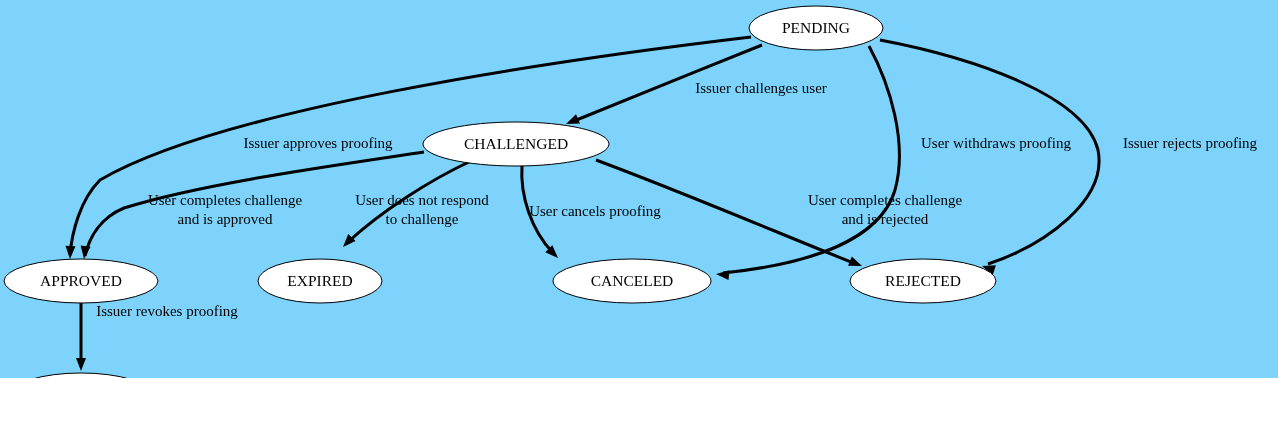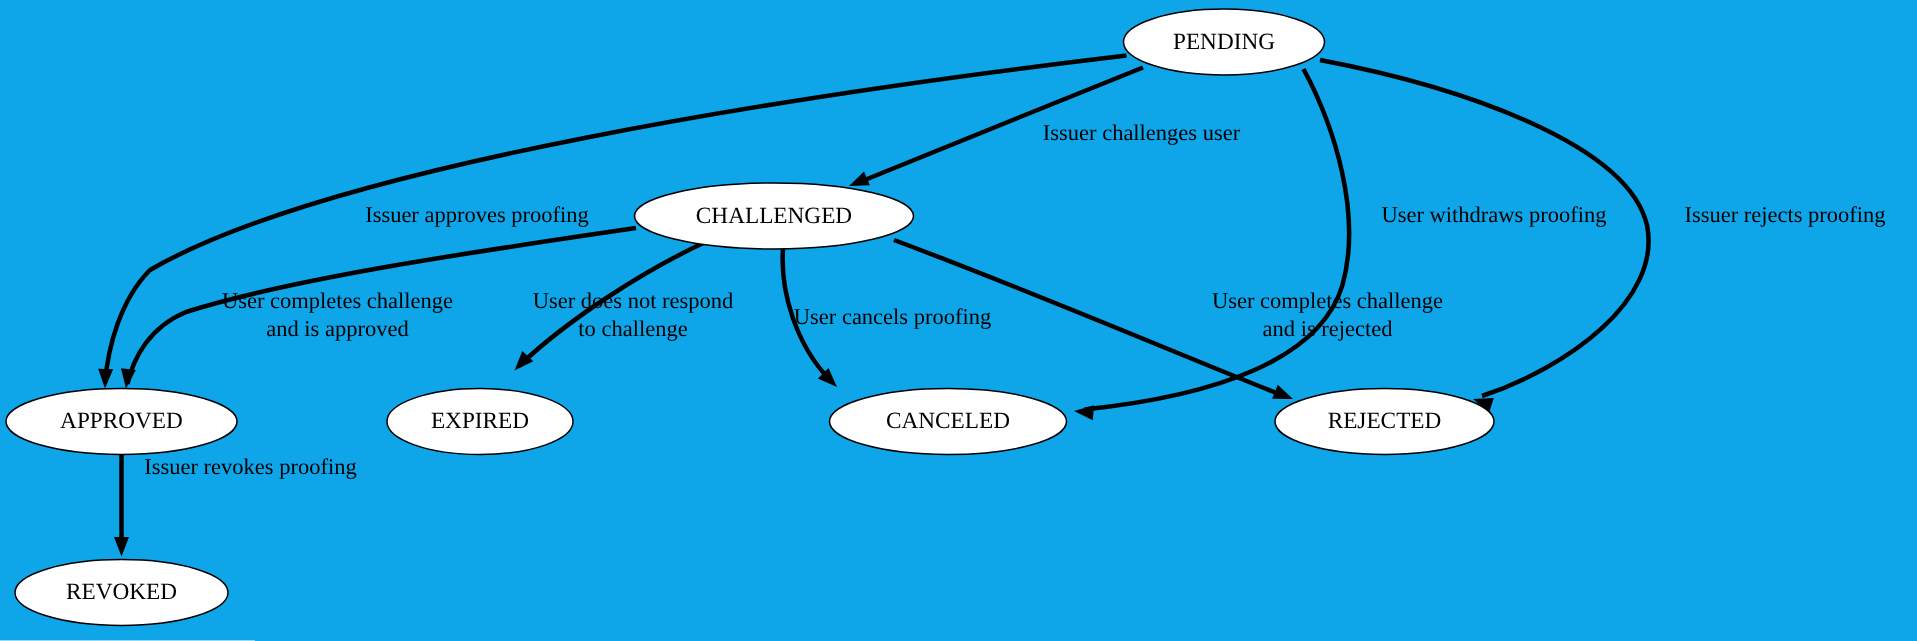--- a/index.html
+++ b/index.html
@@ -7,22 +7,22 @@
     margin: 0;
     padding: 0;
     background: #ffffff;
   }
   body {
     font-family: "Liberation Serif", "DejaVu Serif", serif;
   }
   #diagram-root {
     position: relative;
     width: 1278px;
-    height: 427px;
-    background: #0ea5e9;
+    height: 378px;
+    background: #7dd3fc;
     overflow: hidden;
   }
   svg#state-graph {
     display: block;
     width: 1278px;
     height: 427px;
   }
   .node-ellipse {
     fill: #ffffff;
     stroke: #000000;

